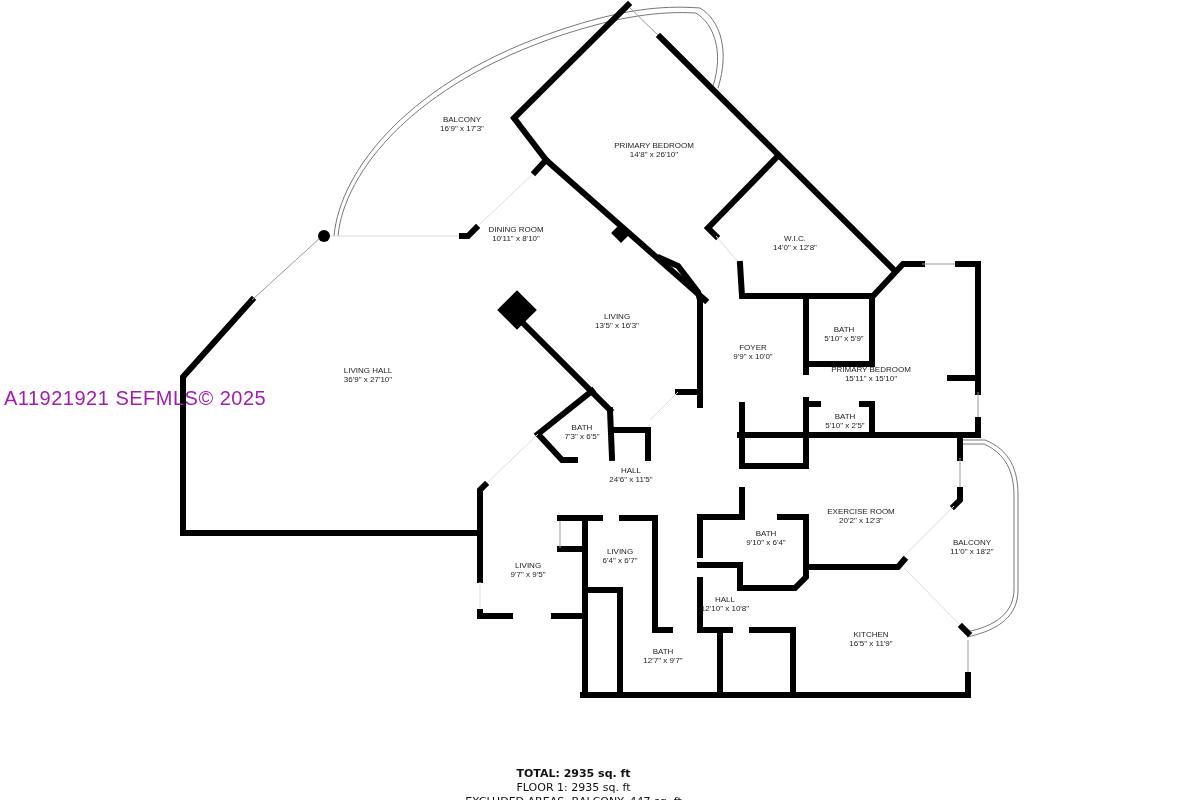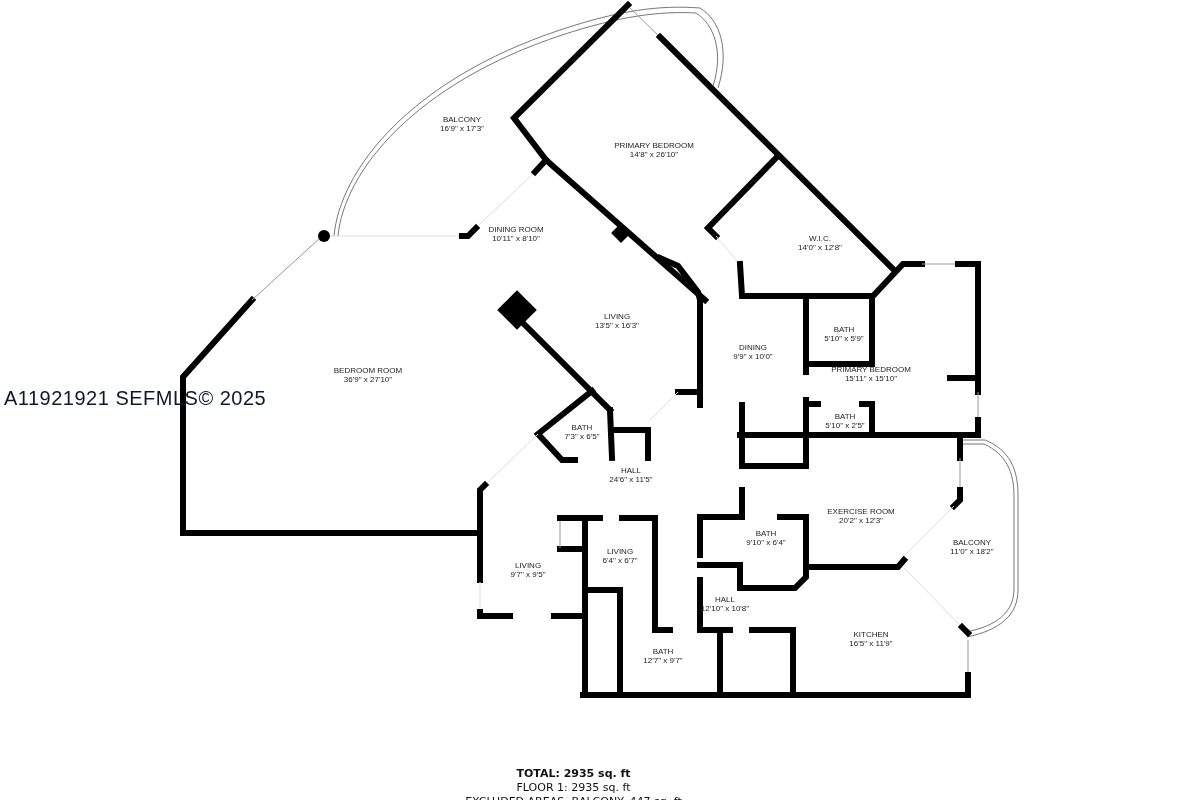--- a/index.html
+++ b/index.html
@@ -5,21 +5,21 @@
   html, body { margin: 0; padding: 0; background: #ffffff; }
   body { width: 1200px; height: 800px; position: relative; overflow: hidden; font-family: "Liberation Sans", sans-serif; }
   svg#plan { position: absolute; left: 0; top: 0; }
   .wall { stroke: #000; stroke-width: 6; fill: none; stroke-linecap: square; stroke-linejoin: miter; }
   .rail { stroke: #777; stroke-width: 1; fill: none; }
   .win { stroke: #999; stroke-width: 1; fill: #fff; }
   .opening { stroke: #ddd; stroke-width: 1; fill: none; }
   .room-label { position: absolute; transform: translate(-50%, -50%); text-align: center; font-size: 8px; line-height: 9px; color: #222; white-space: nowrap; }
   .room-label .name { display: block; }
   .room-label .dims { display: block; }
-  .watermark { position: absolute; left: 4px; top: 387px; font-size: 20px; color: #0f172a; letter-spacing: 0.5px; white-space: nowrap; font-family: "Liberation Sans", sans-serif; }
+  .watermark { position: absolute; left: 4px; top: 387px; font-size: 20px; color: #a21caf; letter-spacing: 0.5px; white-space: nowrap; font-family: "Liberation Sans", sans-serif; }
   .summary { position: absolute; left: 0; width: 1147px; text-align: center; font-family: "DejaVu Sans", sans-serif; font-size: 11px; color: #111; }
 </style>
 </head>
 <body>
 
 <svg id="plan" width="1200" height="800" viewBox="0 0 1200 800" xmlns="http://www.w3.org/2000/svg">
 
   <g>
     <path class="rail" d="M334 236 C 340 170, 410 80, 560 30 C 620 10, 660 5, 700 8 C 720 20, 730 50, 718 88"></path>
     <path class="rail" d="M338 236 C 344 172, 414 84, 562 35 C 620 16, 660 11, 696 13 C 714 24, 724 52, 713 86"></path>
@@ -111,38 +111,38 @@
       <span class="dims">16'9" x 17'3"</span>
     </div>
   <div class="room-label" style="left:654px;top:150px">
       <span class="name">PRIMARY BEDROOM</span>
       <span class="dims">14'8" x 26'10"</span>
     </div>
   <div class="room-label" style="left:516px;top:234px">
       <span class="name">DINING ROOM</span>
       <span class="dims">10'11" x 8'10"</span>
     </div>
-  <div class="room-label" style="left:820px;top:243px">
+  <div class="room-label" style="left:795px;top:243px">
       <span class="name">W.I.C.</span>
       <span class="dims">14'0" x 12'8"</span>
     </div>
   <div class="room-label" style="left:617px;top:321px">
       <span class="name">LIVING</span>
       <span class="dims">13'5" x 16'3"</span>
     </div>
   <div class="room-label" style="left:844px;top:334px">
       <span class="name">BATH</span>
       <span class="dims">5'10" x 5'9"</span>
     </div>
   <div class="room-label" style="left:753px;top:352px">
-      <span class="name">DINING</span>
+      <span class="name">FOYER</span>
       <span class="dims">9'9" x 10'0"</span>
     </div>
   <div class="room-label" style="left:368px;top:375px">
-      <span class="name">BEDROOM ROOM</span>
+      <span class="name">LIVING HALL</span>
       <span class="dims">36'9" x 27'10"</span>
     </div>
   <div class="room-label" style="left:871px;top:374px">
       <span class="name">PRIMARY BEDROOM</span>
       <span class="dims">15'11" x 15'10"</span>
     </div>
   <div class="room-label" style="left:845px;top:421px">
       <span class="name">BATH</span>
       <span class="dims">5'10" x 2'5"</span>
     </div>

